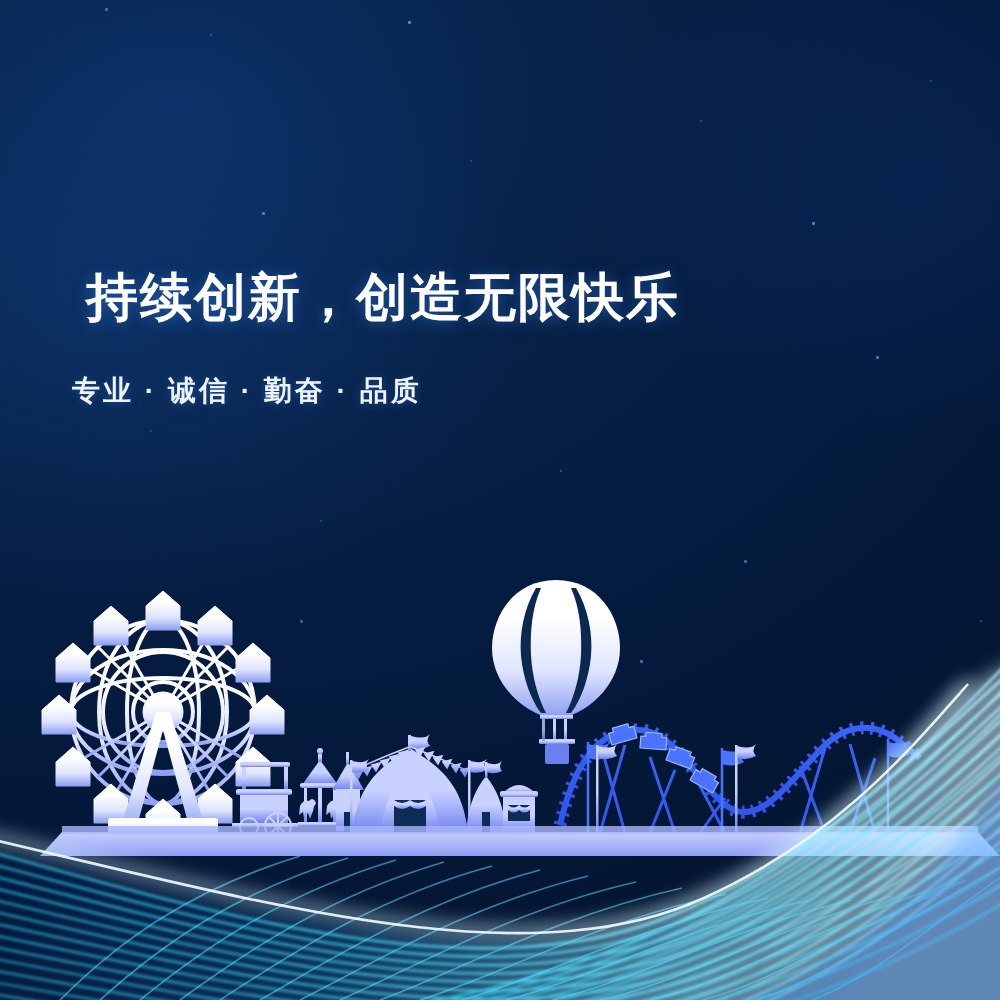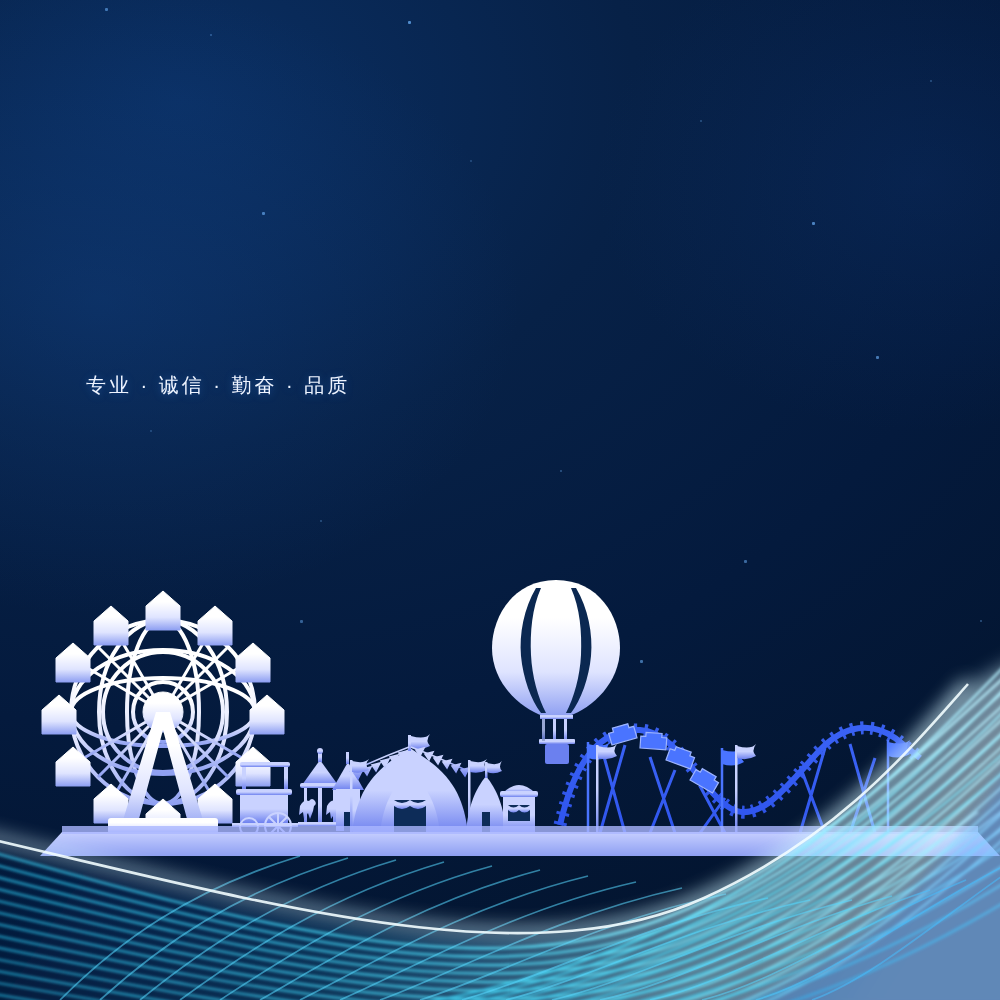--- a/index.html
+++ b/index.html
@@ -21,22 +21,22 @@
   .star{position:absolute;border-radius:1px;background:#6fb6ff;}
 
   
   .headline{
     position:absolute;left:86px;top:263px;
     font-size:52px;font-weight:bold;color:#ffffff;letter-spacing:2px;
     text-shadow:0 2px 14px rgba(60,140,255,.45);
     white-space:nowrap;
   }
   .subline{
-    position:absolute;left:86px;top:372px;
-    font-size:20px;font-weight:normal;color:#eef4ff;letter-spacing:3px;
+    position:absolute;left:72px;top:372px;
+    font-size:28px;font-weight:bold;color:#eef4ff;letter-spacing:3px;
     white-space:nowrap;
     text-shadow:0 1px 8px rgba(60,140,255,.35);
   }
 
   
   .layer{position:absolute;left:0;top:0;width:1000px;height:1000px;}
   .layer svg{display:block;width:1000px;height:1000px;}
 </style>
 </head>
 <body>
@@ -57,20 +57,21 @@
     <span class="star" style="left:560px;top:470px;width:2px;height:2px;opacity:.4"></span>
     <span class="star" style="left:320px;top:520px;width:2px;height:2px;opacity:.35"></span>
     <span class="star" style="left:744px;top:560px;width:3px;height:3px;opacity:.5"></span>
     <span class="star" style="left:640px;top:660px;width:3px;height:3px;opacity:.55"></span>
     <span class="star" style="left:150px;top:430px;width:2px;height:2px;opacity:.3"></span>
     <span class="star" style="left:470px;top:160px;width:2px;height:2px;opacity:.3"></span>
     <span class="star" style="left:980px;top:620px;width:2px;height:2px;opacity:.4"></span>
     <span class="star" style="left:300px;top:620px;width:3px;height:3px;opacity:.45"></span>
   </div>
 
+  <div class="headline">持续创新，创造无限快乐</div>
   <div class="subline">专业 · 诚信 · 勤奋 · 品质</div>
 
   <div class="layer">
   <svg viewBox="0 0 1000 1000" xmlns="http://www.w3.org/2000/svg">
     <defs>
       <linearGradient id="gSil" x1="0" y1="0.28" x2="0" y2="1">
         <stop offset="0%" stop-color="#ffffff"></stop>
         <stop offset="55%" stop-color="#dfe4ff"></stop>
         <stop offset="100%" stop-color="#8fa0f2"></stop>
       </linearGradient>

